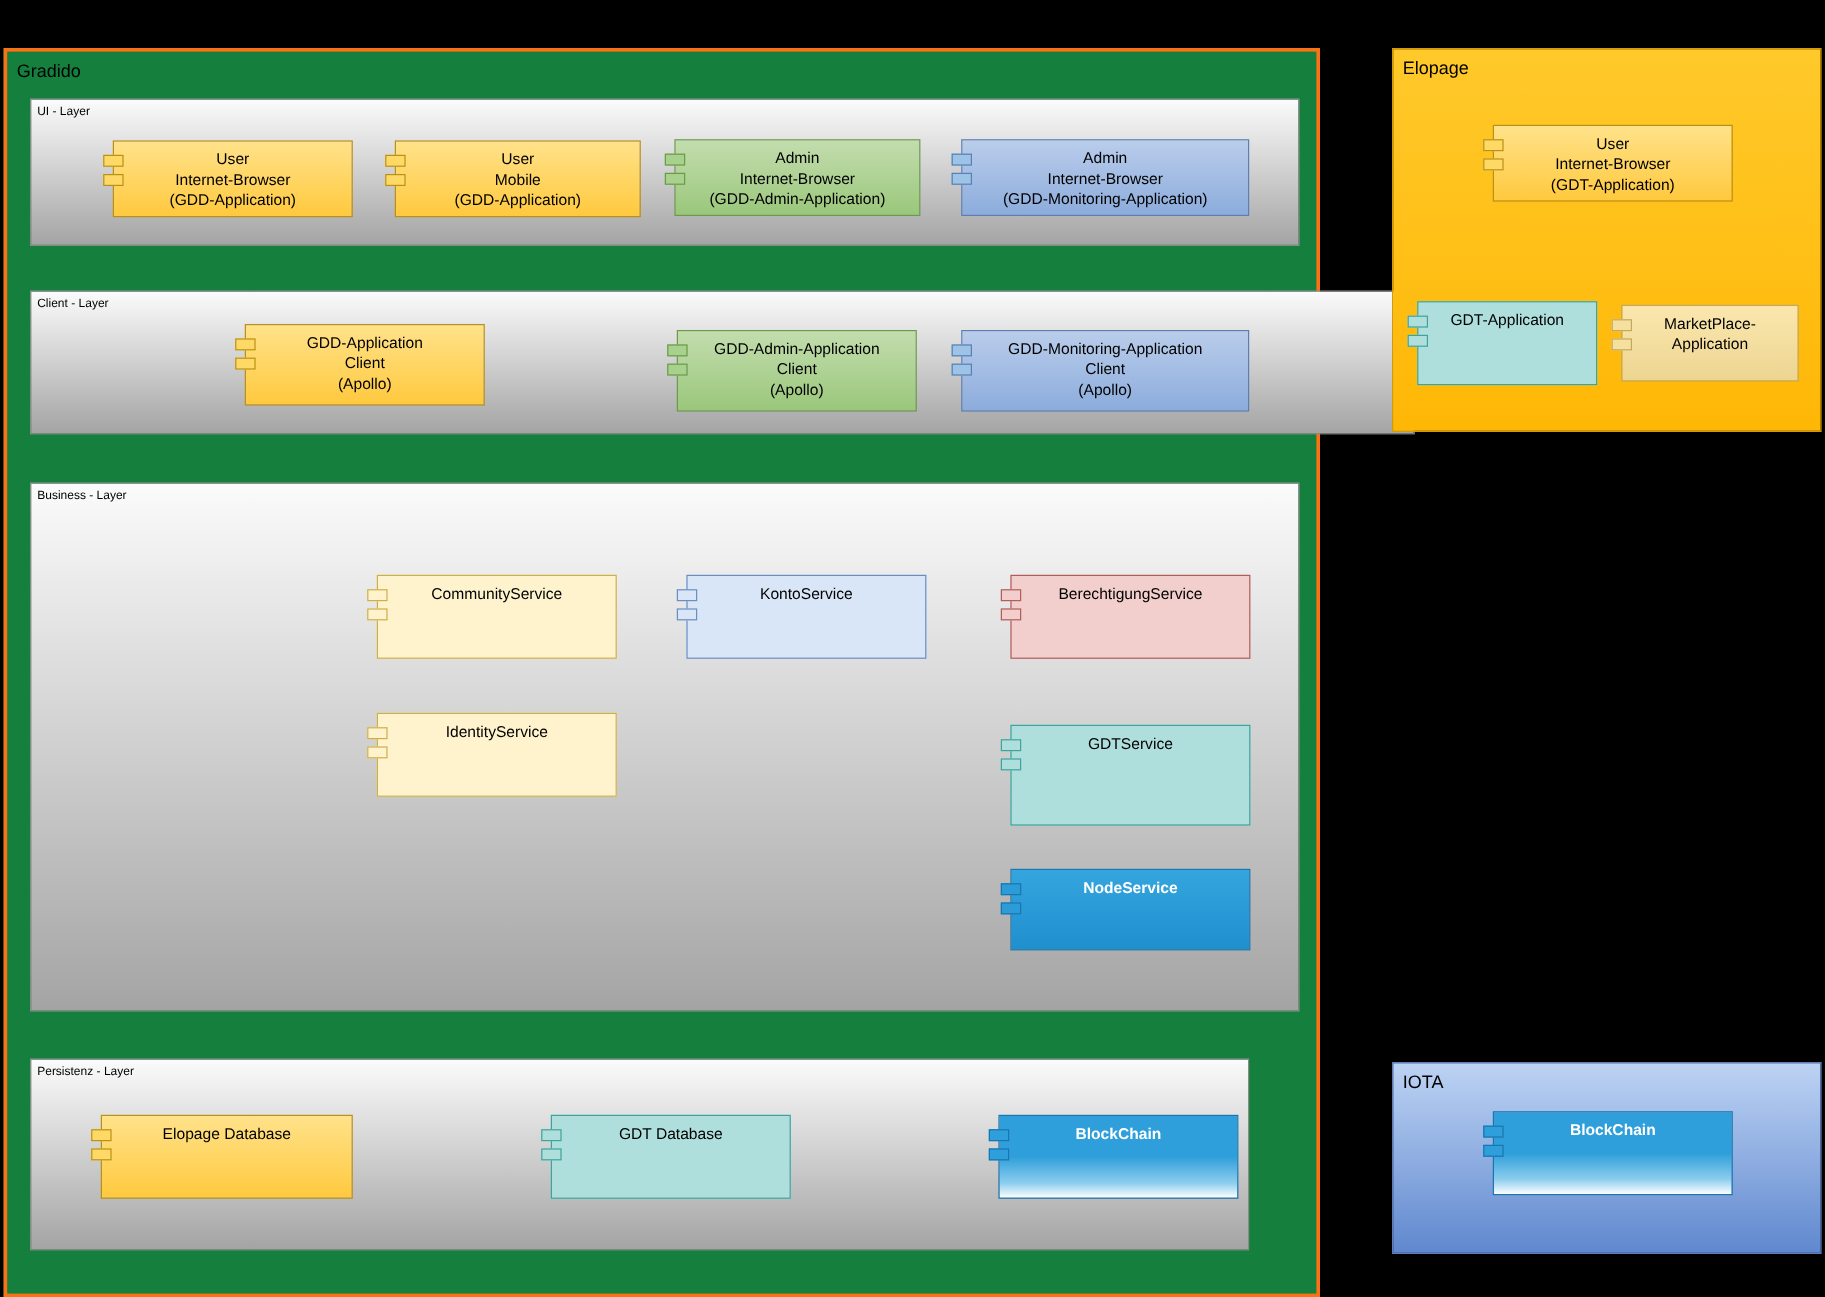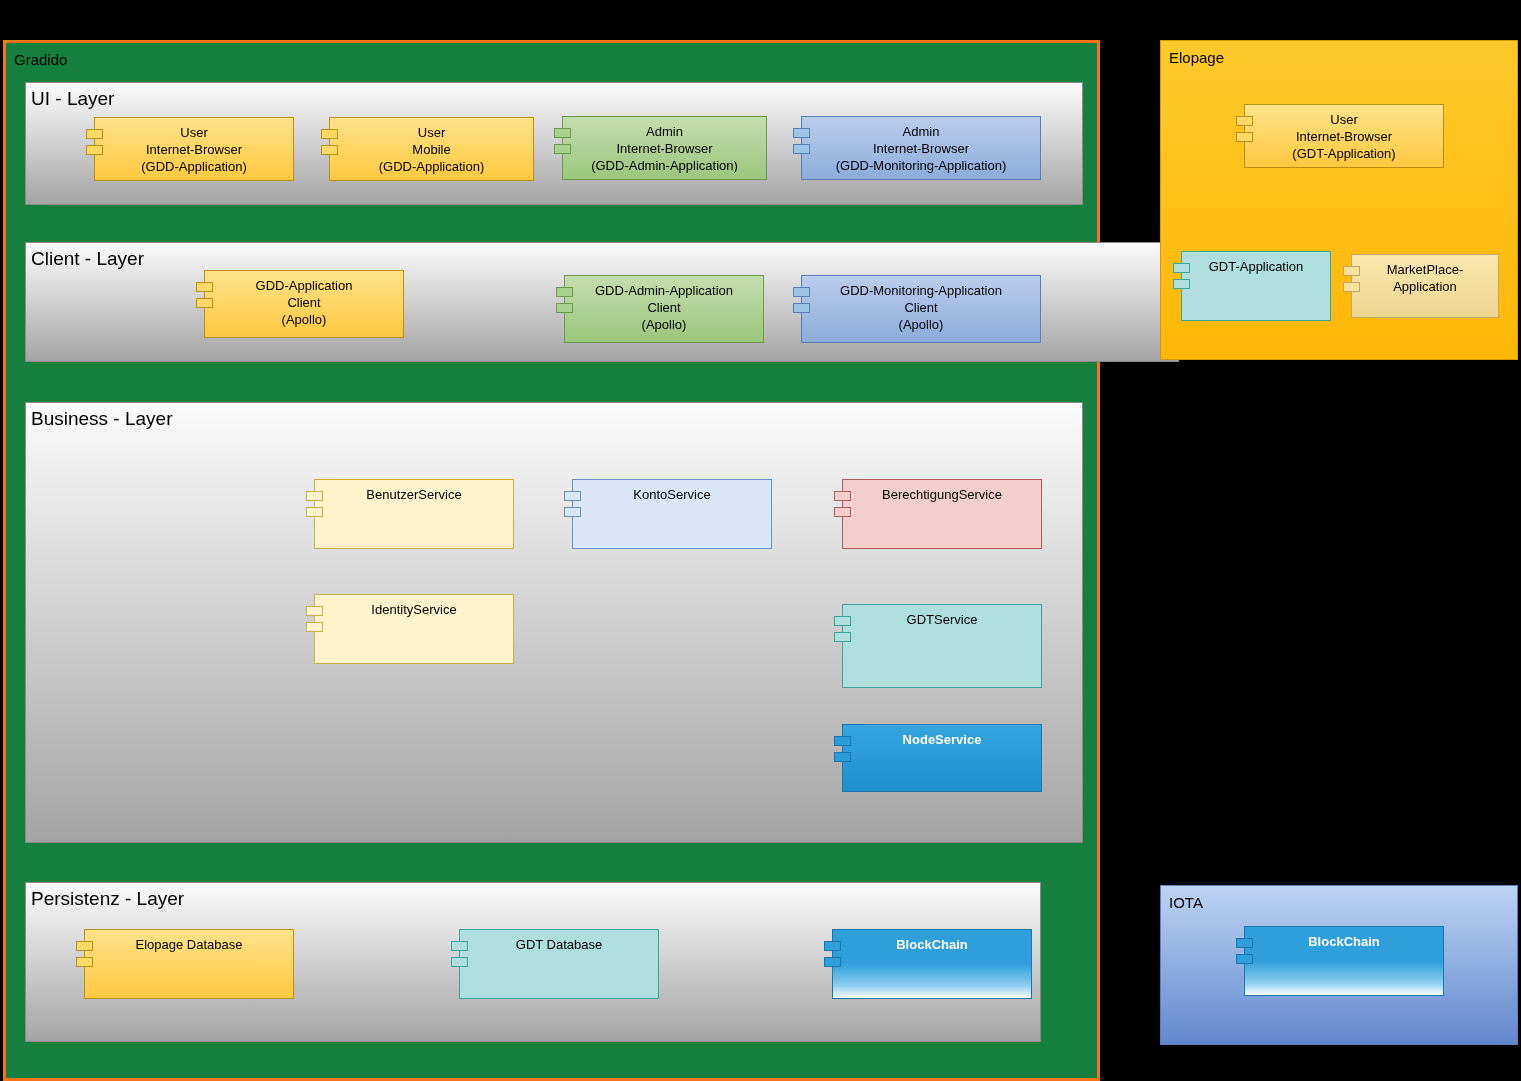--- a/index.html
+++ b/index.html
@@ -25,21 +25,21 @@
     left:1160px; top:885px; width:358px; height:160px;
     background:linear-gradient(180deg,#BDD3F3 0%,#6088CF 100%);
     border:1px solid #5D7FBE;
   }
   .ctitle { position:absolute; left:8px; top:8px; font-size:15px; }
   .layer {
     position:absolute;
     background:linear-gradient(180deg,#FBFBFB 0%,#A4A4A4 100%);
     border:1px solid #8A8A8A;
   }
-  .ltitle { position:absolute; left:5px; top:5px; font-size:19px; }
+  .ltitle { position:absolute; left:5px; top:5px; font-size:10px; }
   .comp {
     position:absolute;
     border:1px solid var(--bd);
     background:var(--bg);
   }
   .clabel {
     position:absolute; left:0; right:0; top:6px;
     text-align:center; font-size:13px; line-height:17px;
     white-space:pre-line;
   }
@@ -134,21 +134,21 @@
     </div>
   </div>
 
   <div class="layer" style="left:19px;top:359px;width:1058px;height:441px;">
     <div class="ltitle">Business - Layer</div>
 
 
     <div class="comp cl-cream" style="left:288px;top:76px;width:200px;height:70px;">
       <i class="ctab ct1"></i>
       <i class="ctab ct2"></i>
-      <span class="clabel">BenutzerService</span>
+      <span class="clabel">CommunityService</span>
     </div>
 
     <div class="comp cl-lightblue" style="left:546px;top:76px;width:200px;height:70px;">
       <i class="ctab ct1"></i>
       <i class="ctab ct2"></i>
       <span class="clabel">KontoService</span>
     </div>
 
     <div class="comp cl-pink" style="left:816px;top:76px;width:200px;height:70px;">
       <i class="ctab ct1"></i>

